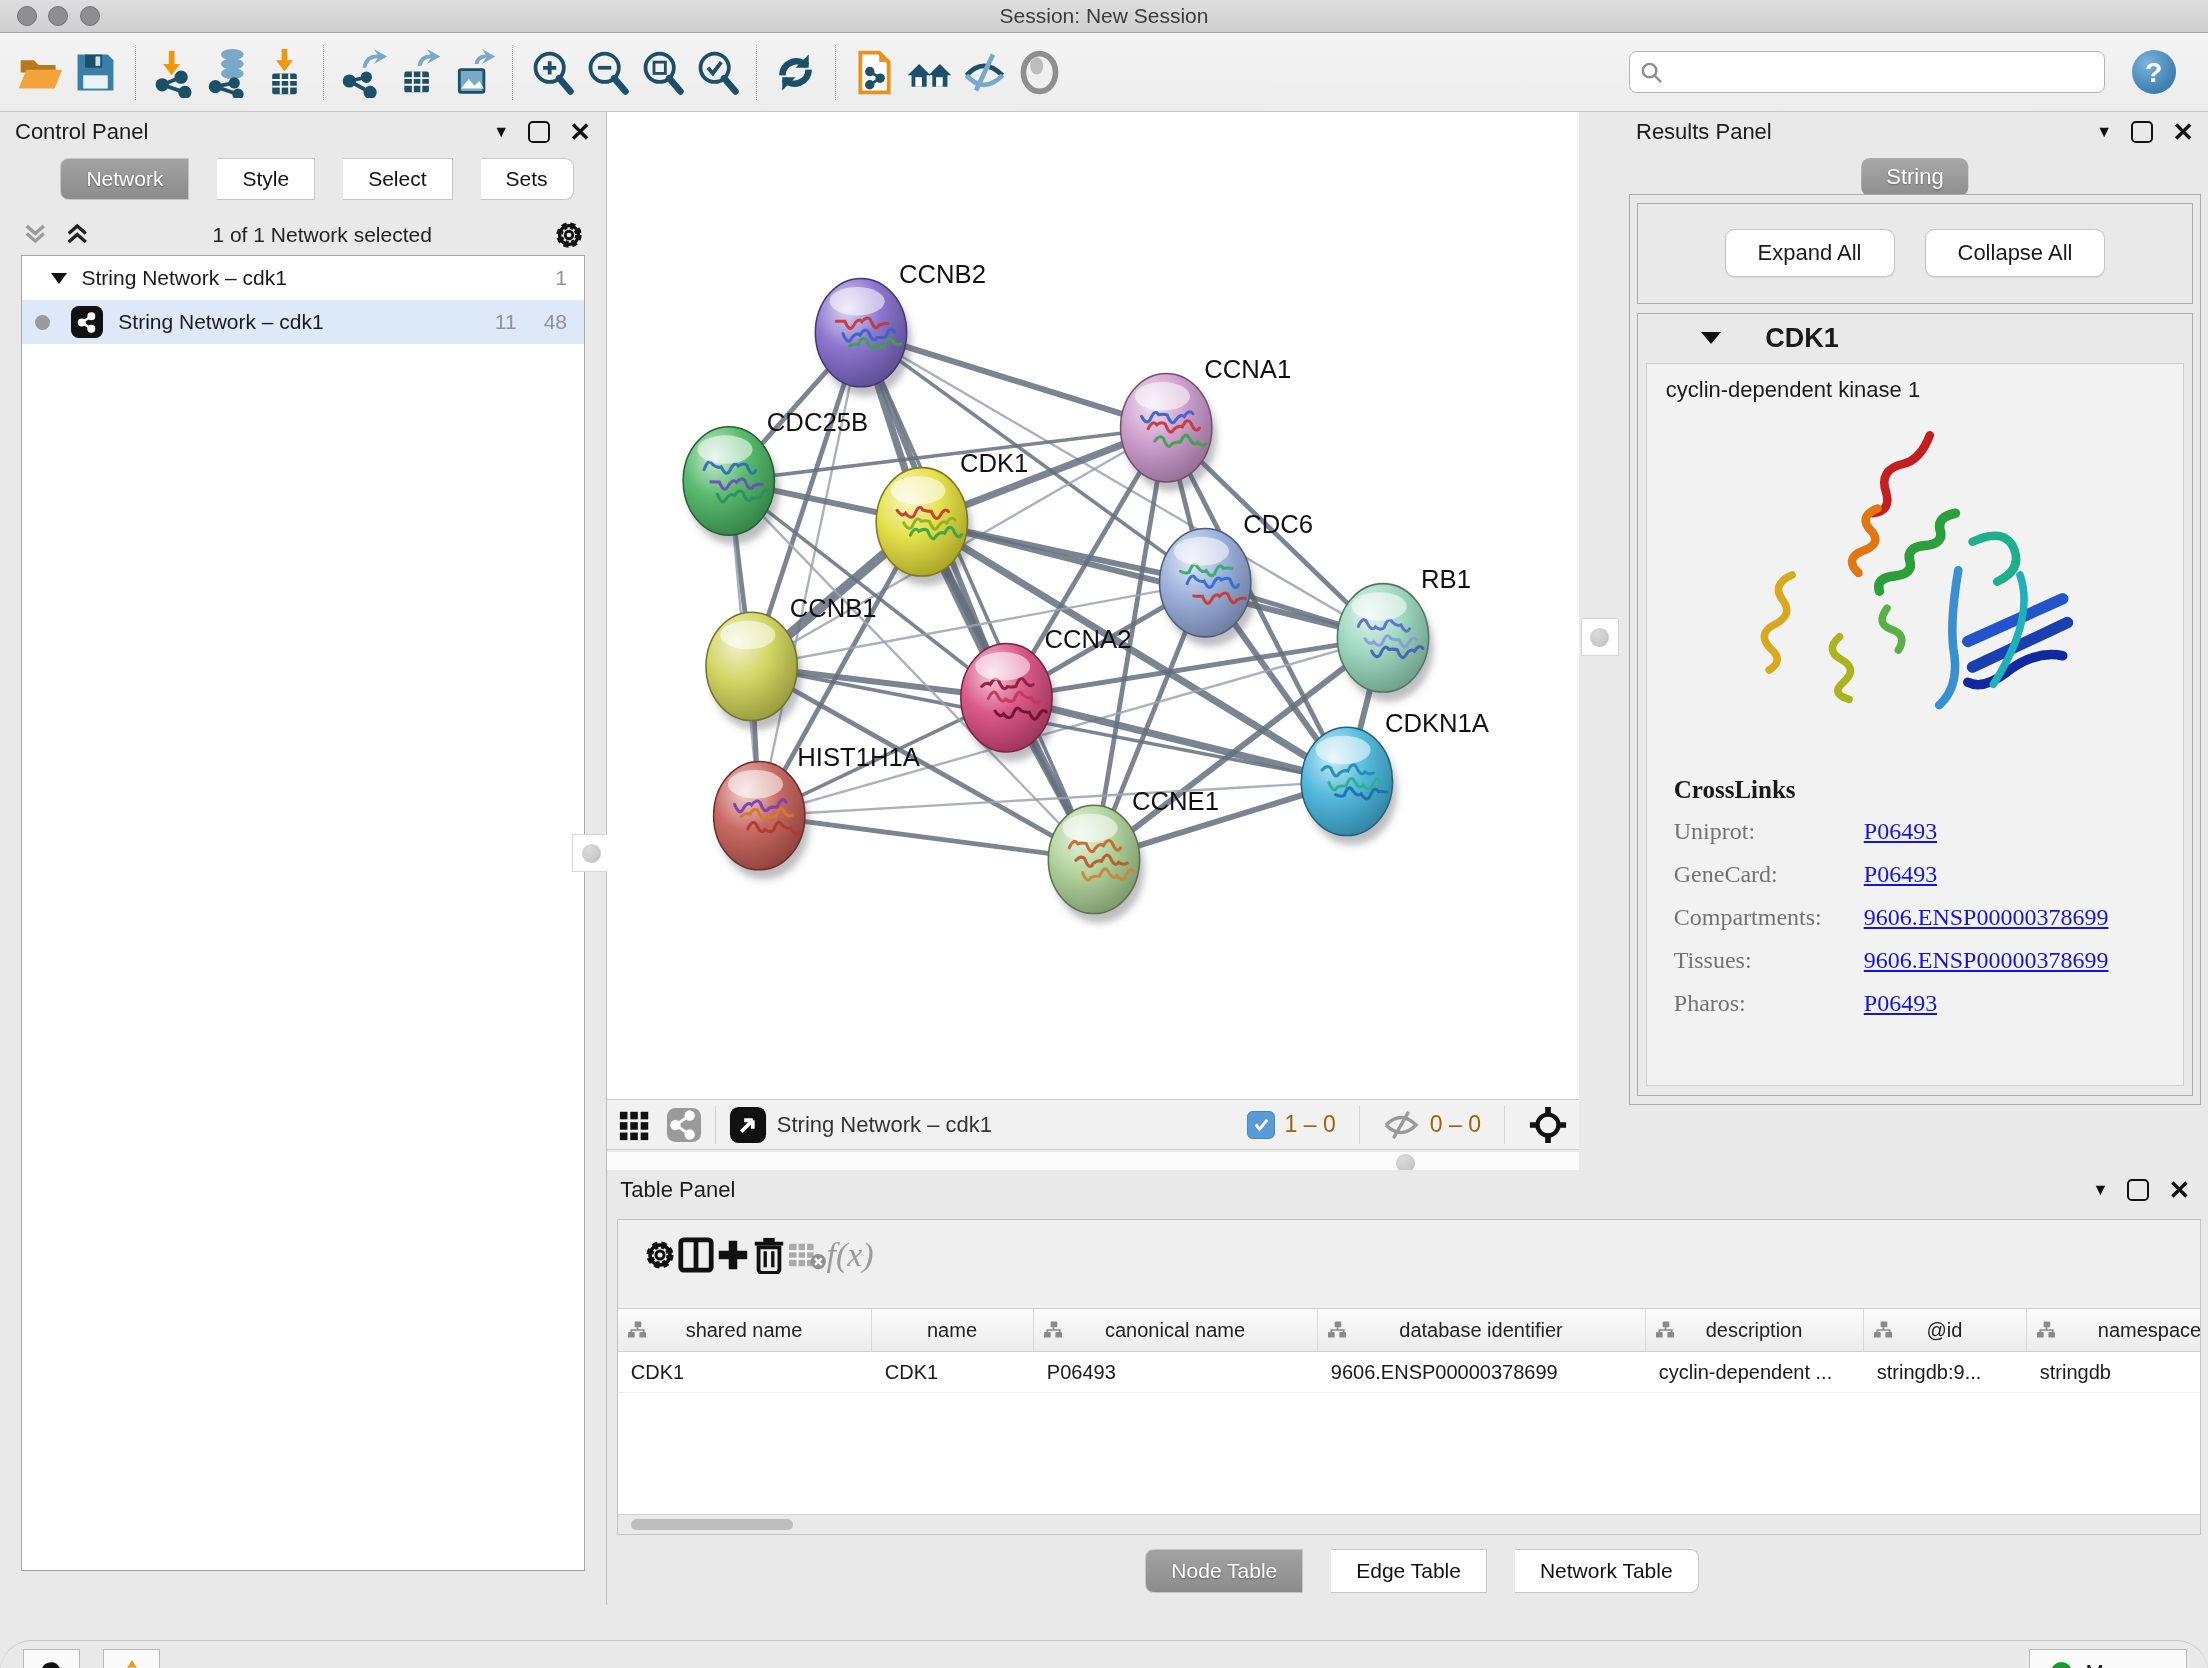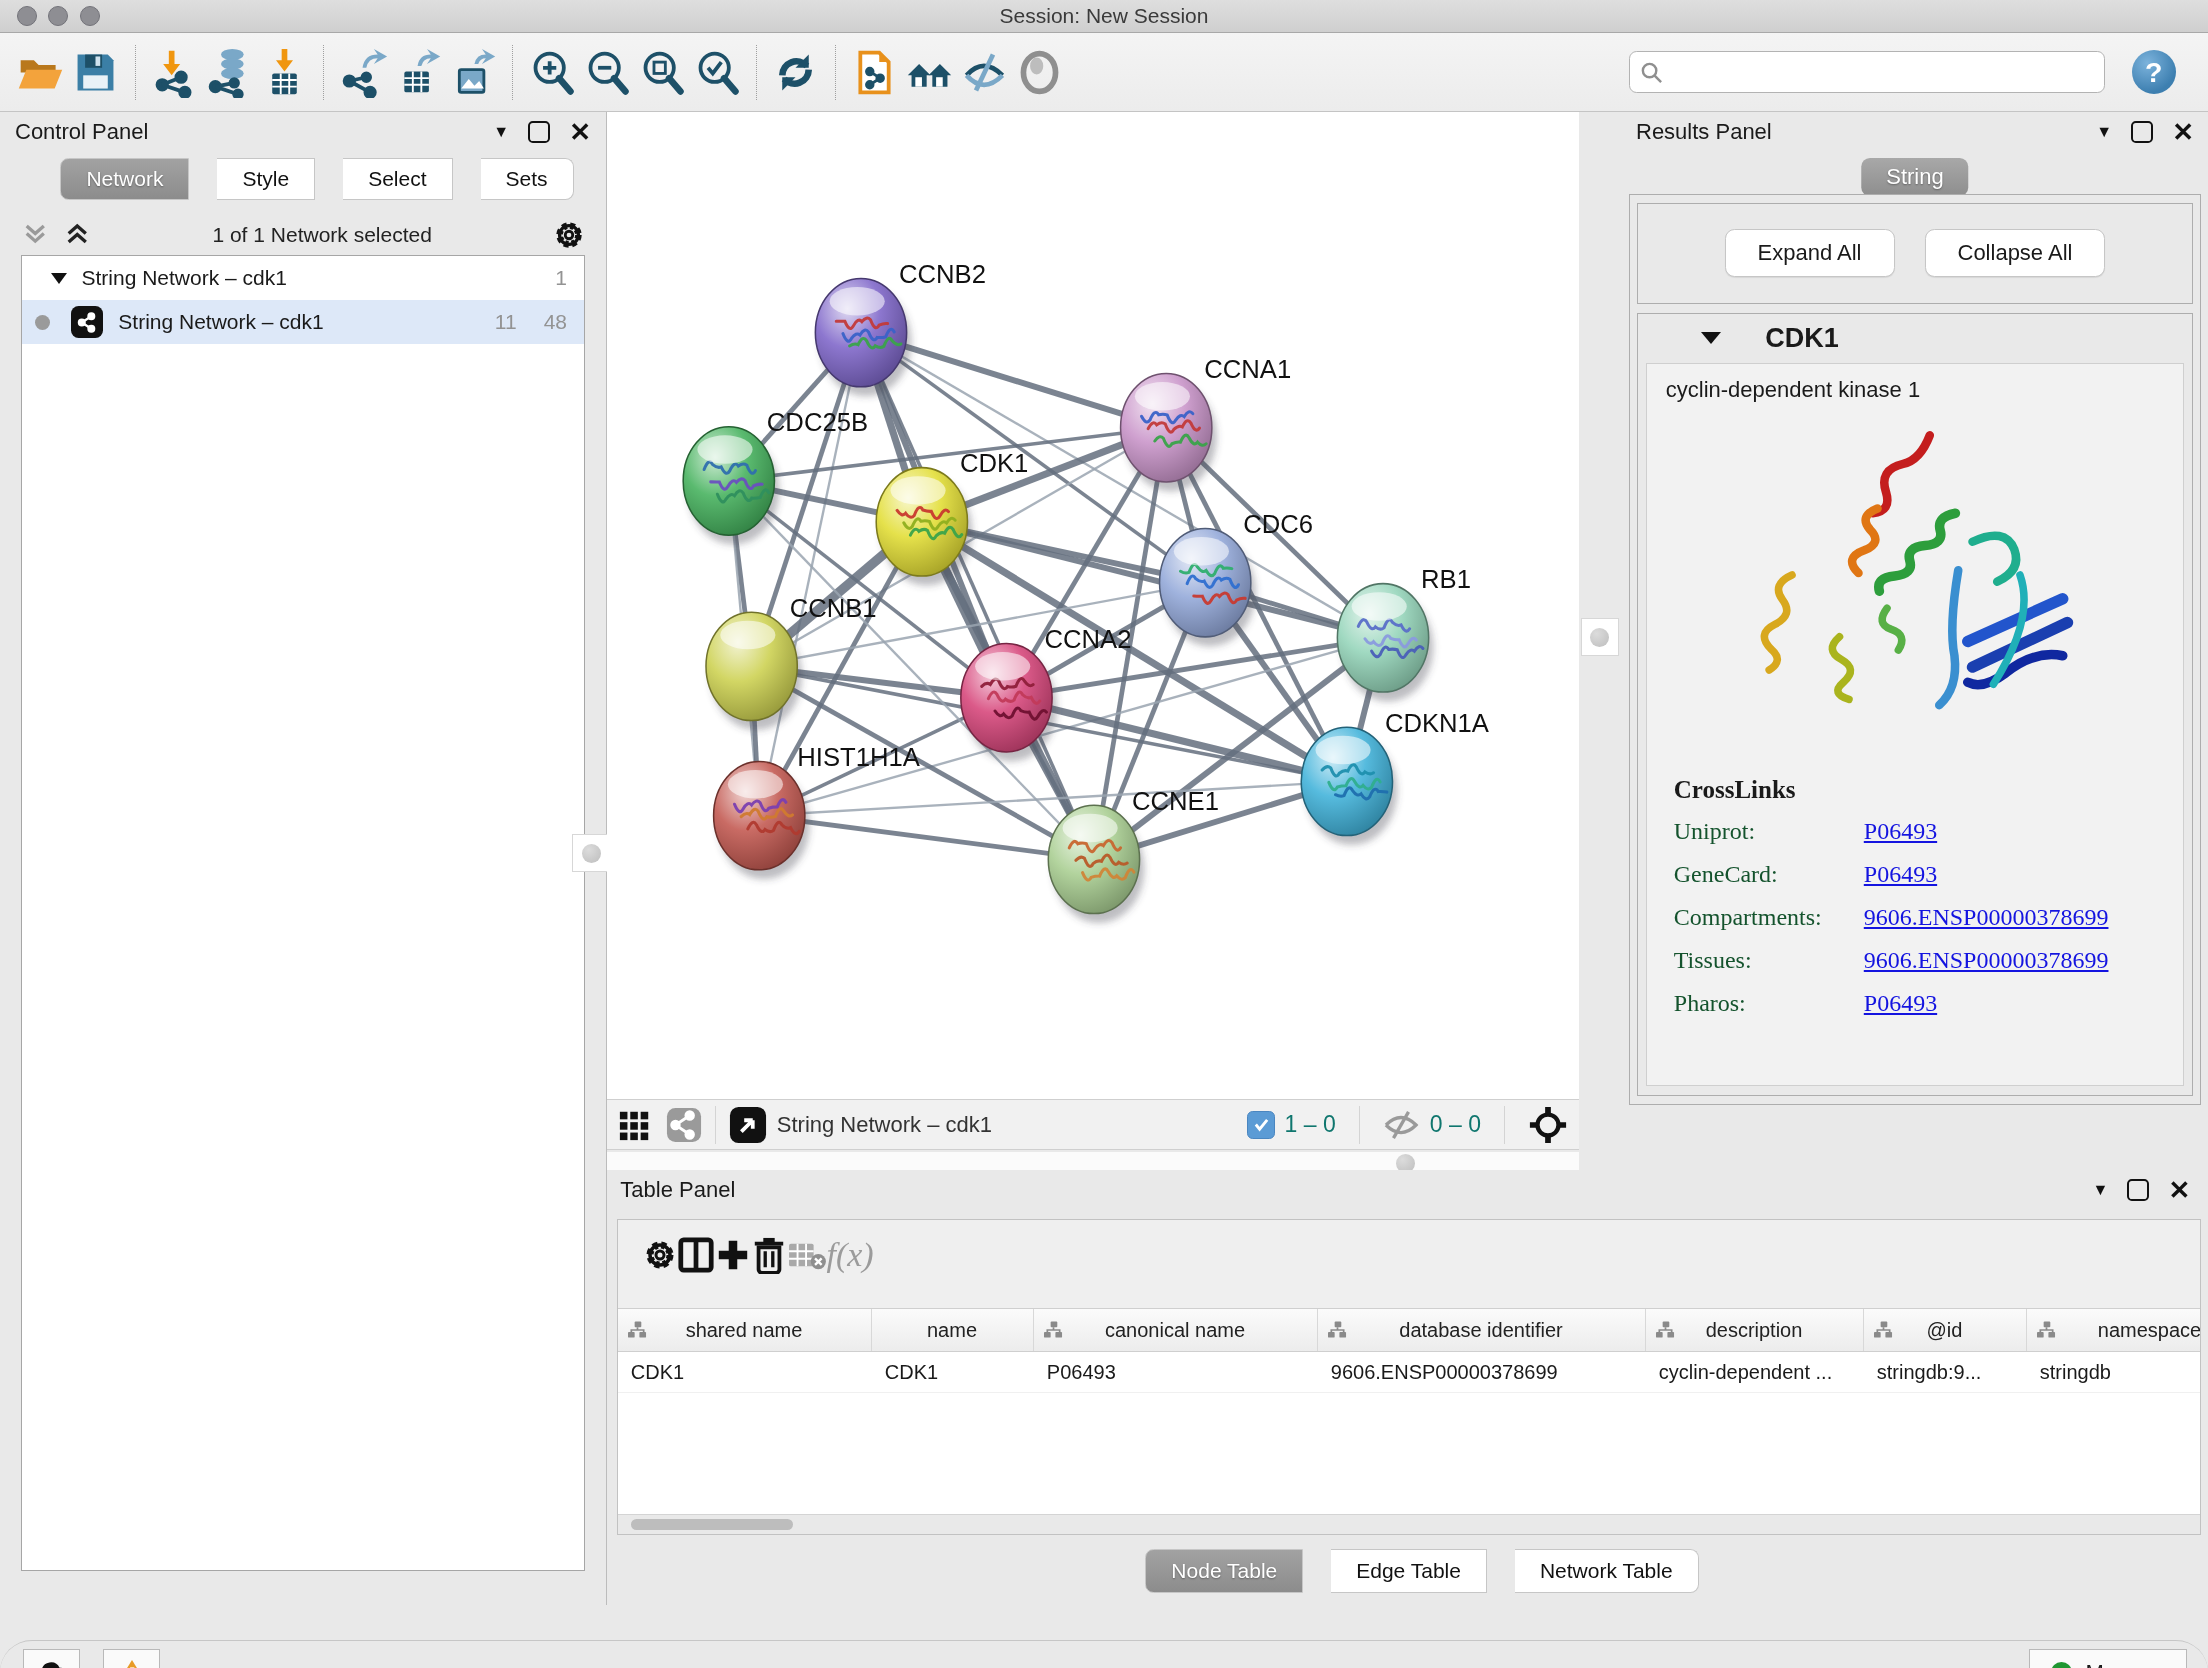--- a/index.html
+++ b/index.html
@@ -58,21 +58,21 @@
     justify-content:center;margin-right:15px;}
   
   .net-canvas{position:absolute;left:607px;top:112px;width:972px;height:987px;background:#fff;}
   .net-canvas svg{position:absolute;left:0;top:0;}
   .net-footer{position:absolute;left:607px;top:1099px;width:972px;height:51px;background:#f1f1f1;
     border-top:1px solid #cfcfcf;border-bottom:1px solid #cfcfcf;display:flex;align-items:center;
     padding:0 11.4px;box-sizing:border-box;}
   .nf-sep{height:38px;border-left:1px solid #d4d4d4;margin:0 13.3px;}
   .nf-title{font-size:22px;color:#333;margin-left:9.5px;}
   .nf-right{margin-left:auto;display:flex;align-items:center;gap:9.5px;}
-  .nf-count{font-size:23px;color:#0f766e;}
+  .nf-count{font-size:23px;color:#a16207;}
   .checkbox{width:26px;height:26px;border-radius:5.7px;background:#5b9bd5;border:1px solid #4a86c0;
     display:flex;align-items:center;justify-content:center;}
   
   .h-split{position:absolute;left:607px;top:1152px;width:1010px;height:23px;background:#fbfbfb;
     border-bottom:1px solid #dcdcdc;}
   .split-dot{position:absolute;width:19px;height:19px;border-radius:50%;
     background:radial-gradient(circle at 35% 30%,#dcdcdc,#bdbdbd);}
   .v-split{position:absolute;left:1579px;top:112px;width:42px;height:1058px;background:#e9e9e9;}
   .handle-sq{position:absolute;width:36px;height:36px;background:#fff;border:1px solid #d7d7d7;
     display:flex;align-items:center;justify-content:center;}
@@ -91,21 +91,21 @@
   .cdk-tri{width:0;height:0;border-left:10.5px solid transparent;border-right:10.5px solid transparent;
     border-top:12.4px solid #111;margin:0 44px 0 63px;}
   .cdk-gene{font-size:27px;font-weight:bold;}
   .cdk-content{position:absolute;left:7.6px;right:7.6px;top:49px;bottom:9.5px;background:#f2f2f2;
     border:1px solid #cfcfcf;overflow:hidden;}
   .cdk-desc{font-size:22px;margin:13.3px 0 0 19px;}
   .protein-wrap{display:flex;justify-content:center;margin-top:15px;}
   .crosslinks{font-family:"Liberation Serif",serif;margin:25px 0 0 27px;}
   .cl-title{font-size:25px;font-weight:bold;margin-bottom:13.3px;}
   .cl-row{display:flex;font-size:24px;margin-bottom:16px;}
-  .cl-label{width:190px;color:#14532d;}
+  .cl-label{width:190px;color:#737373;}
   .cl-link{color:#1414e0;text-decoration:underline;}
   
   .table-panel{position:absolute;left:607px;top:1170px;width:1602px;height:436px;background:#e9e9e9;}
   .tp-box{position:absolute;left:9.5px;right:7.6px;top:49px;height:314px;background:#efefef;
     border:1px solid #c2c2c2;overflow:hidden;}
   .tp-toolbar{height:70px;display:flex;align-items:center;padding-left:25px;}
   .fx{font-family:"Liberation Serif",serif;font-style:italic;font-size:34px;color:#9b9b9b;}
   .tbl{position:absolute;left:0;right:0;top:72px;bottom:0;background:#fff;border-top:1px solid #cfcfcf;margin-top:16px;}
   .tbl-header{display:flex;height:42px;background:linear-gradient(#fbfbfb,#ececec);
     border-bottom:1px solid #cfcfcf;}

